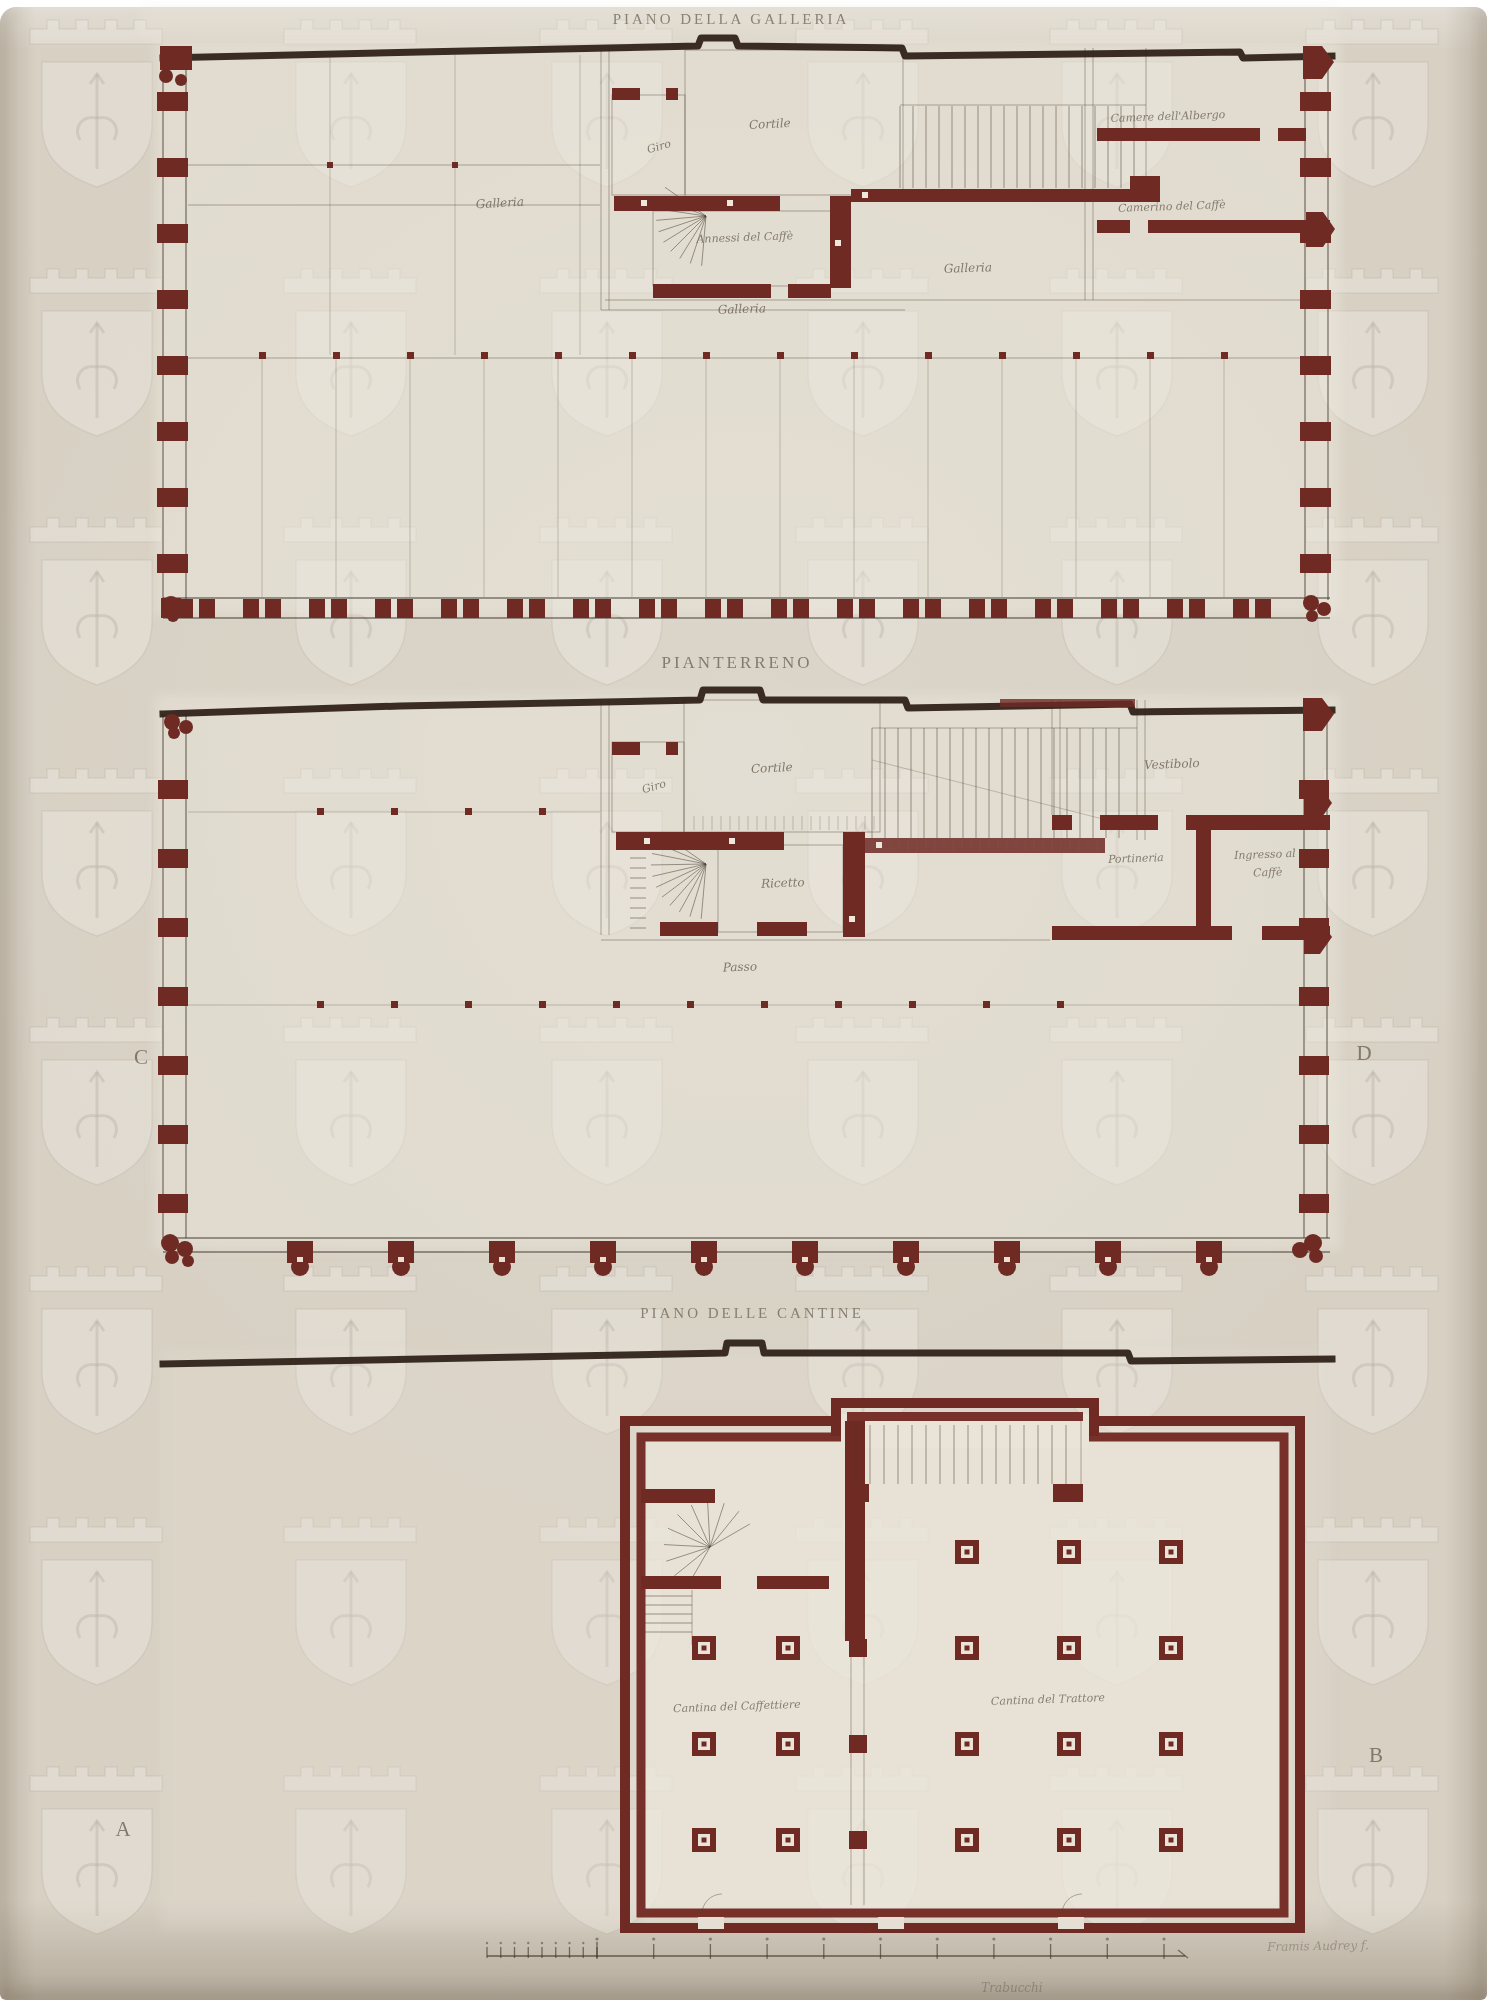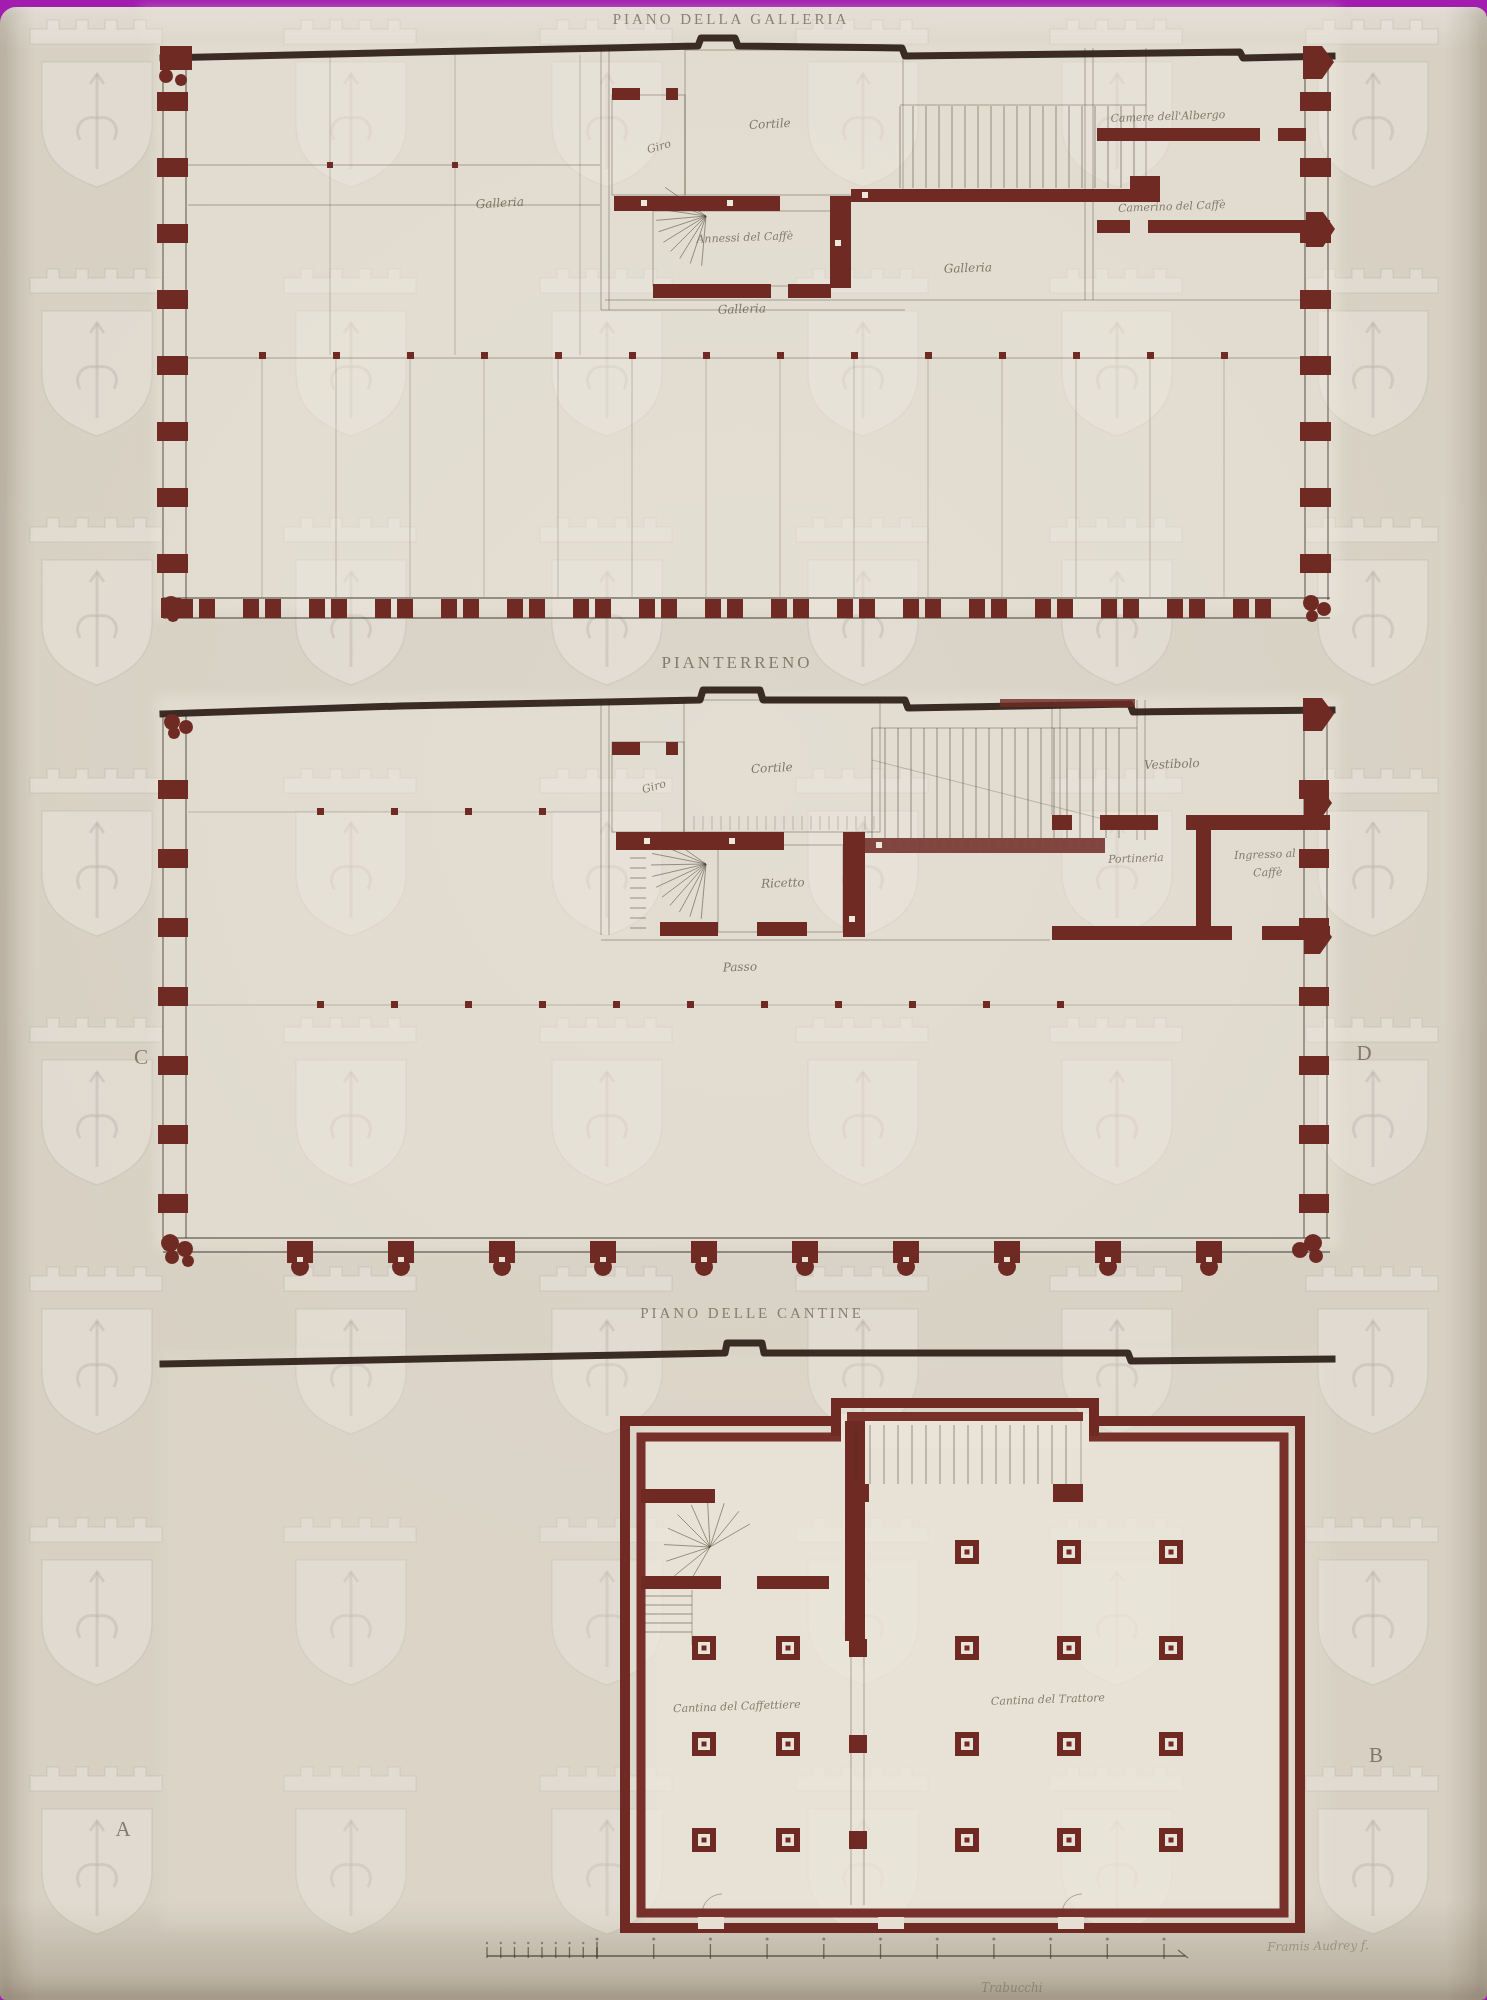--- a/index.html
+++ b/index.html
@@ -1,16 +1,16 @@
 <!DOCTYPE html>
 <html><head>
 <meta charset="utf-8">
 <style>
   html,body{margin:0;padding:0;background:#efeeec;}
-  .stage{position:relative;width:1487px;height:2000px;overflow:hidden;background:#a21caf;}
+  .stage{position:relative;width:1487px;height:2000px;overflow:hidden;background:#ffffff;}
   .paper{
     position:absolute;left:0;right:0;top:7px;bottom:0;
     border-radius:16px 12px 6px 6px;
     background:
       radial-gradient(90% 70% at 50% 38%, rgba(255,255,255,.12), rgba(0,0,0,0) 62%),
       linear-gradient(90deg, rgba(96,80,58,.20) 0, rgba(0,0,0,0) 2.4%, rgba(0,0,0,0) 97.2%, rgba(96,80,58,.22) 100%),
       linear-gradient(180deg, rgba(255,255,255,.28) 0, rgba(0,0,0,0) 2.2%, rgba(0,0,0,0) 95%, rgba(96,80,58,.30) 100%),
       #d7d0c3;
     box-shadow: inset 0 -8px 18px rgba(80,65,45,.22), inset 0 3px 8px rgba(255,255,255,.28);
   }

